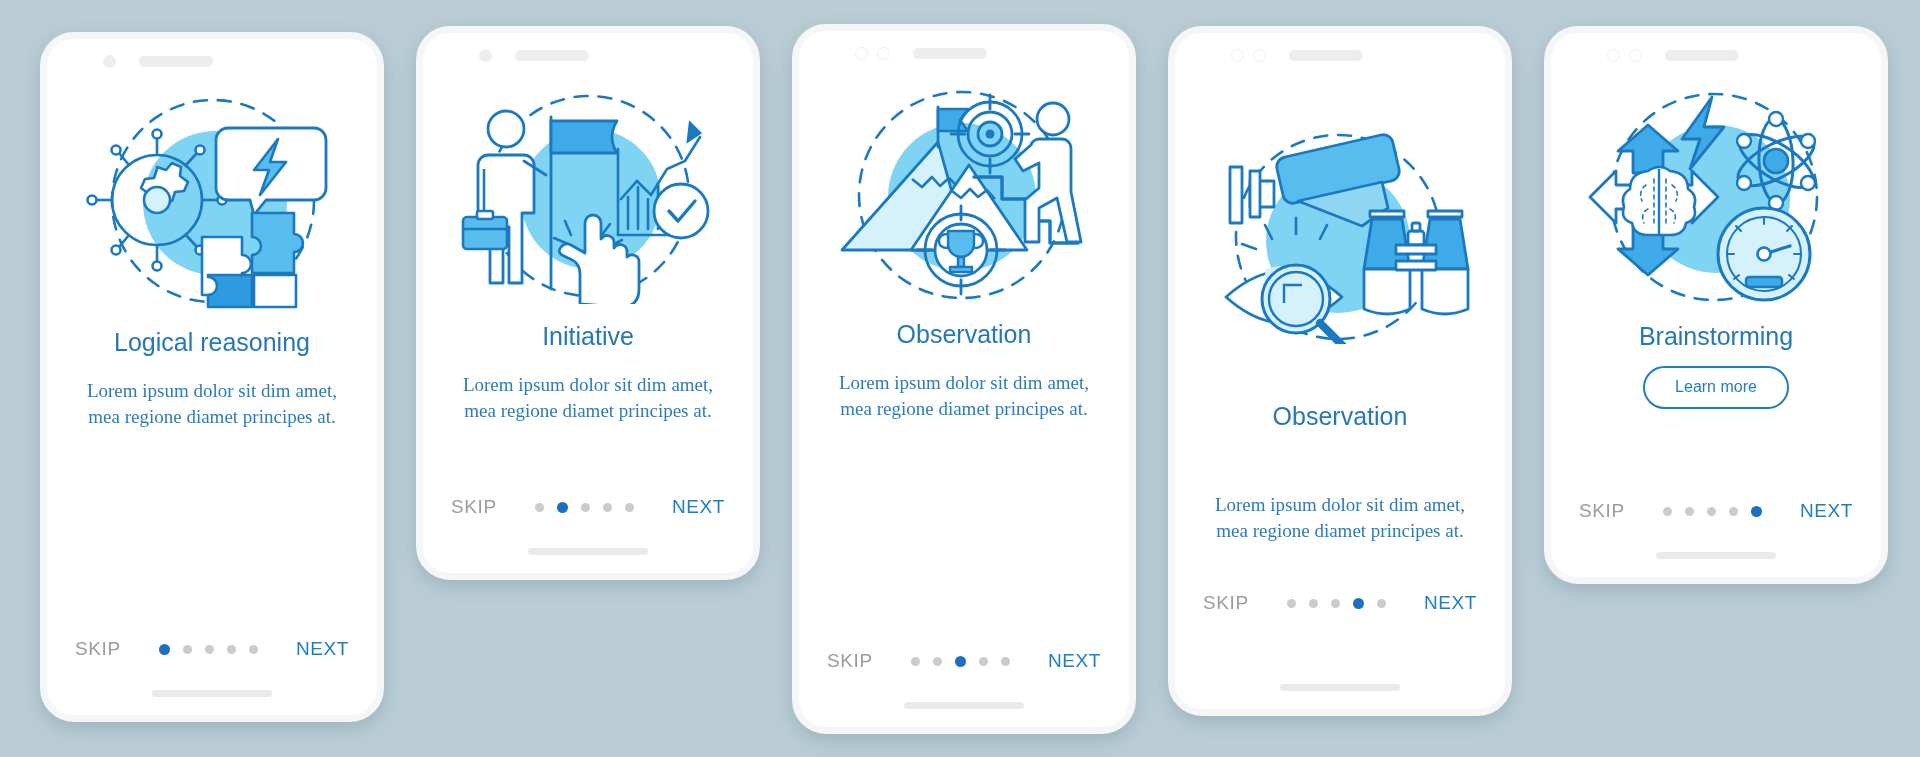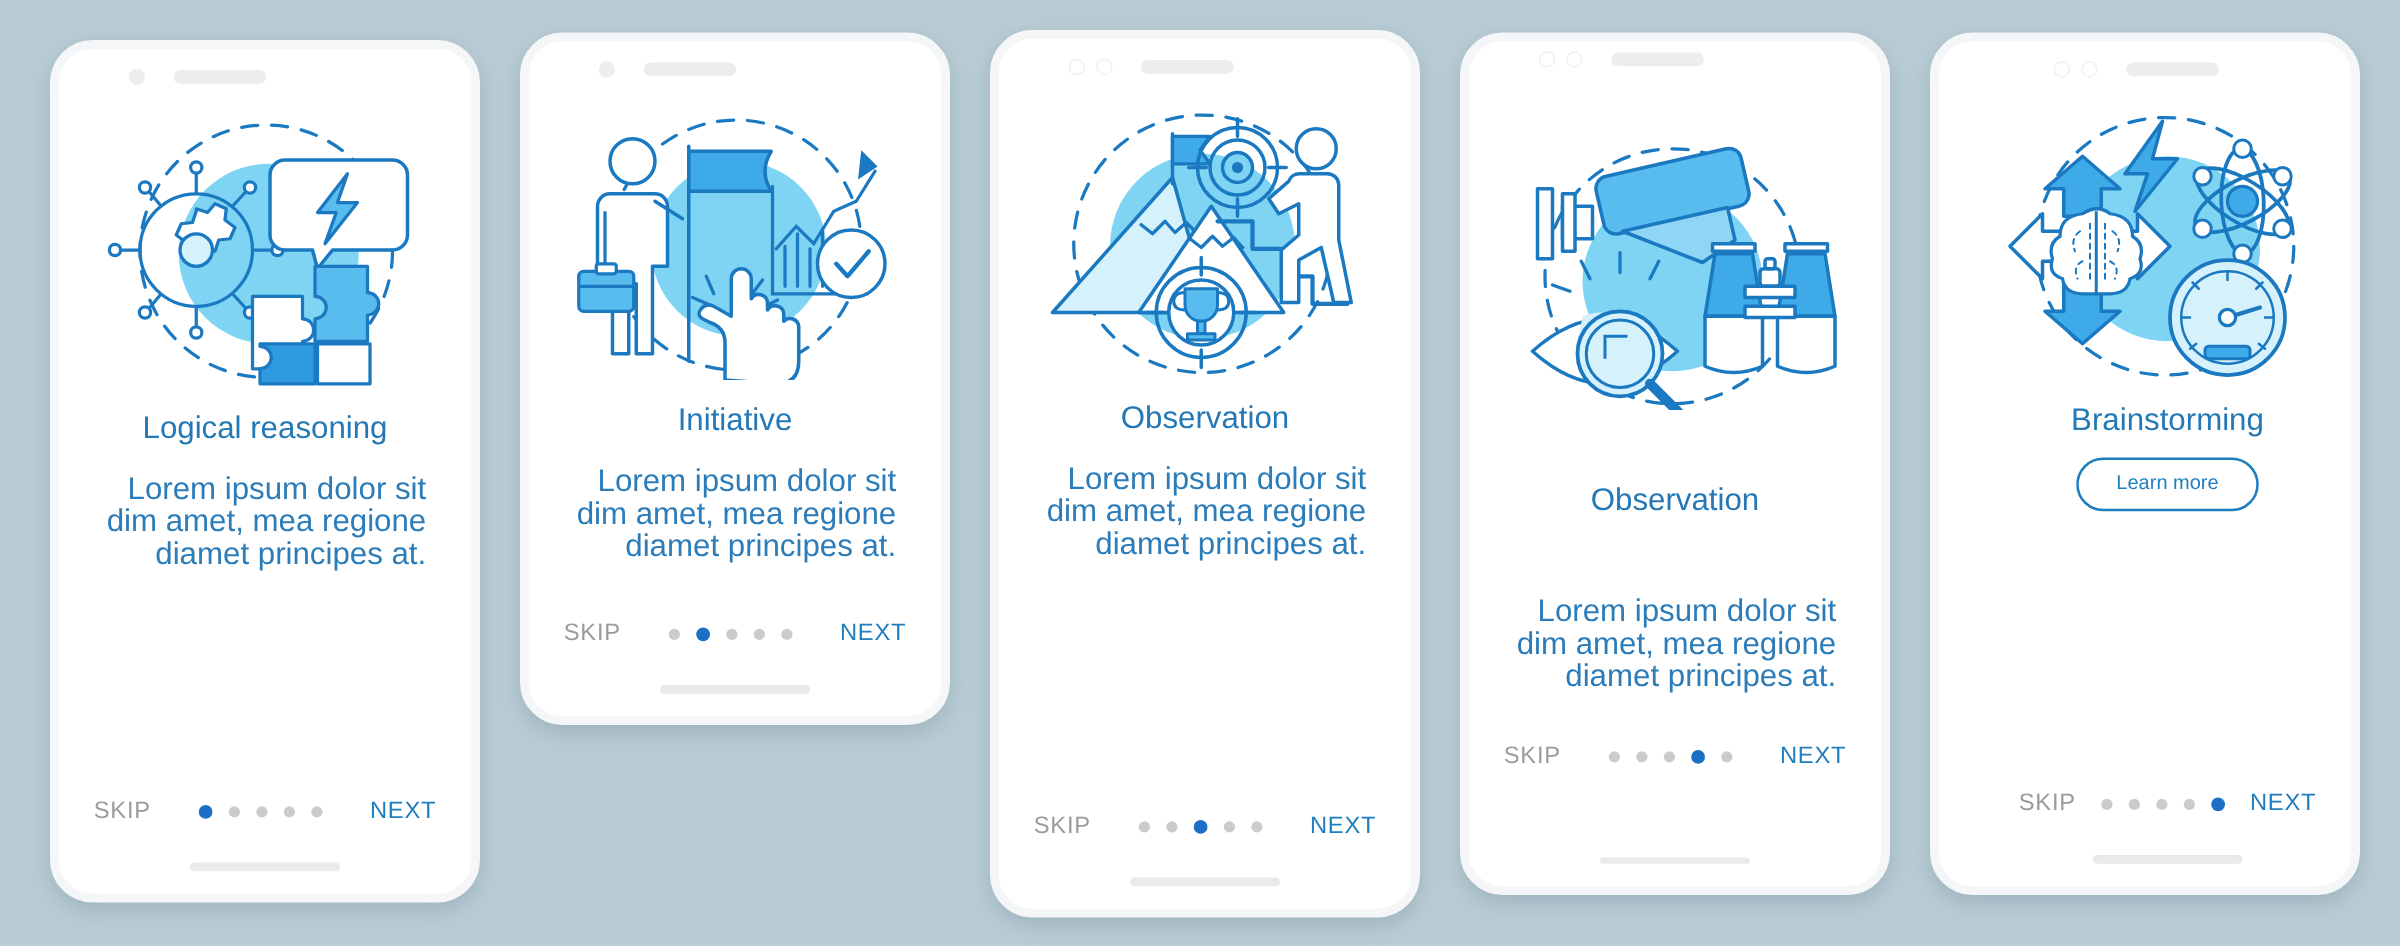--- a/index.html
+++ b/index.html
@@ -68,25 +68,26 @@
     color:#2478b5;
     font-size:25px;
     line-height:28px;
     font-weight:400;
     text-align:center;
     margin-top:18px;
     white-space:nowrap;
   }
   .card-body{
     color:#2b7cb8;
-    font-size:25px;
+    font-size:19px;
     line-height:26px;
-    text-align:right;
+    text-align:center;
     width:258px;
     margin-top:22px;
+    font-family:Liberation Serif, serif;
   }
 
   .learn-btn{
     margin-top:16px;
     border:2px solid #1f7ec0;
     color:#1f7ec0;
     background:#fff;
     border-radius:24px;
     font-size:16px;
     font-family:"Liberation Sans", sans-serif;
@@ -390,21 +391,21 @@
         <span class="dot"></span>
         <span class="dot"></span>
         <span class="dot active"></span>
         <span class="dot"></span>
       </span>
       <span class="next">NEXT</span>
     </div>
     <div class="home-ind"></div>
   </div>
 
-  <div class="phone" id="card4" style="left:1544px;top:26px;height:690px;padding-left:36px;">
+  <div class="phone" id="card4" style="left:1544px;top:26px;height:558px;">
     <div class="statusbar">
       <span class="st-dot ring"></span>
       <span class="st-dot ring"></span>
       <span class="st-pill"></span>
     </div>
 
     <div class="illu">
       <svg viewBox="0 0 260 215">
         <circle cx="130" cy="110" r="74" fill="#7fd4f4"></circle>
         <g fill="none" stroke="#1a79c0" stroke-width="2.6" stroke-linecap="round" stroke-dasharray="13 11">

